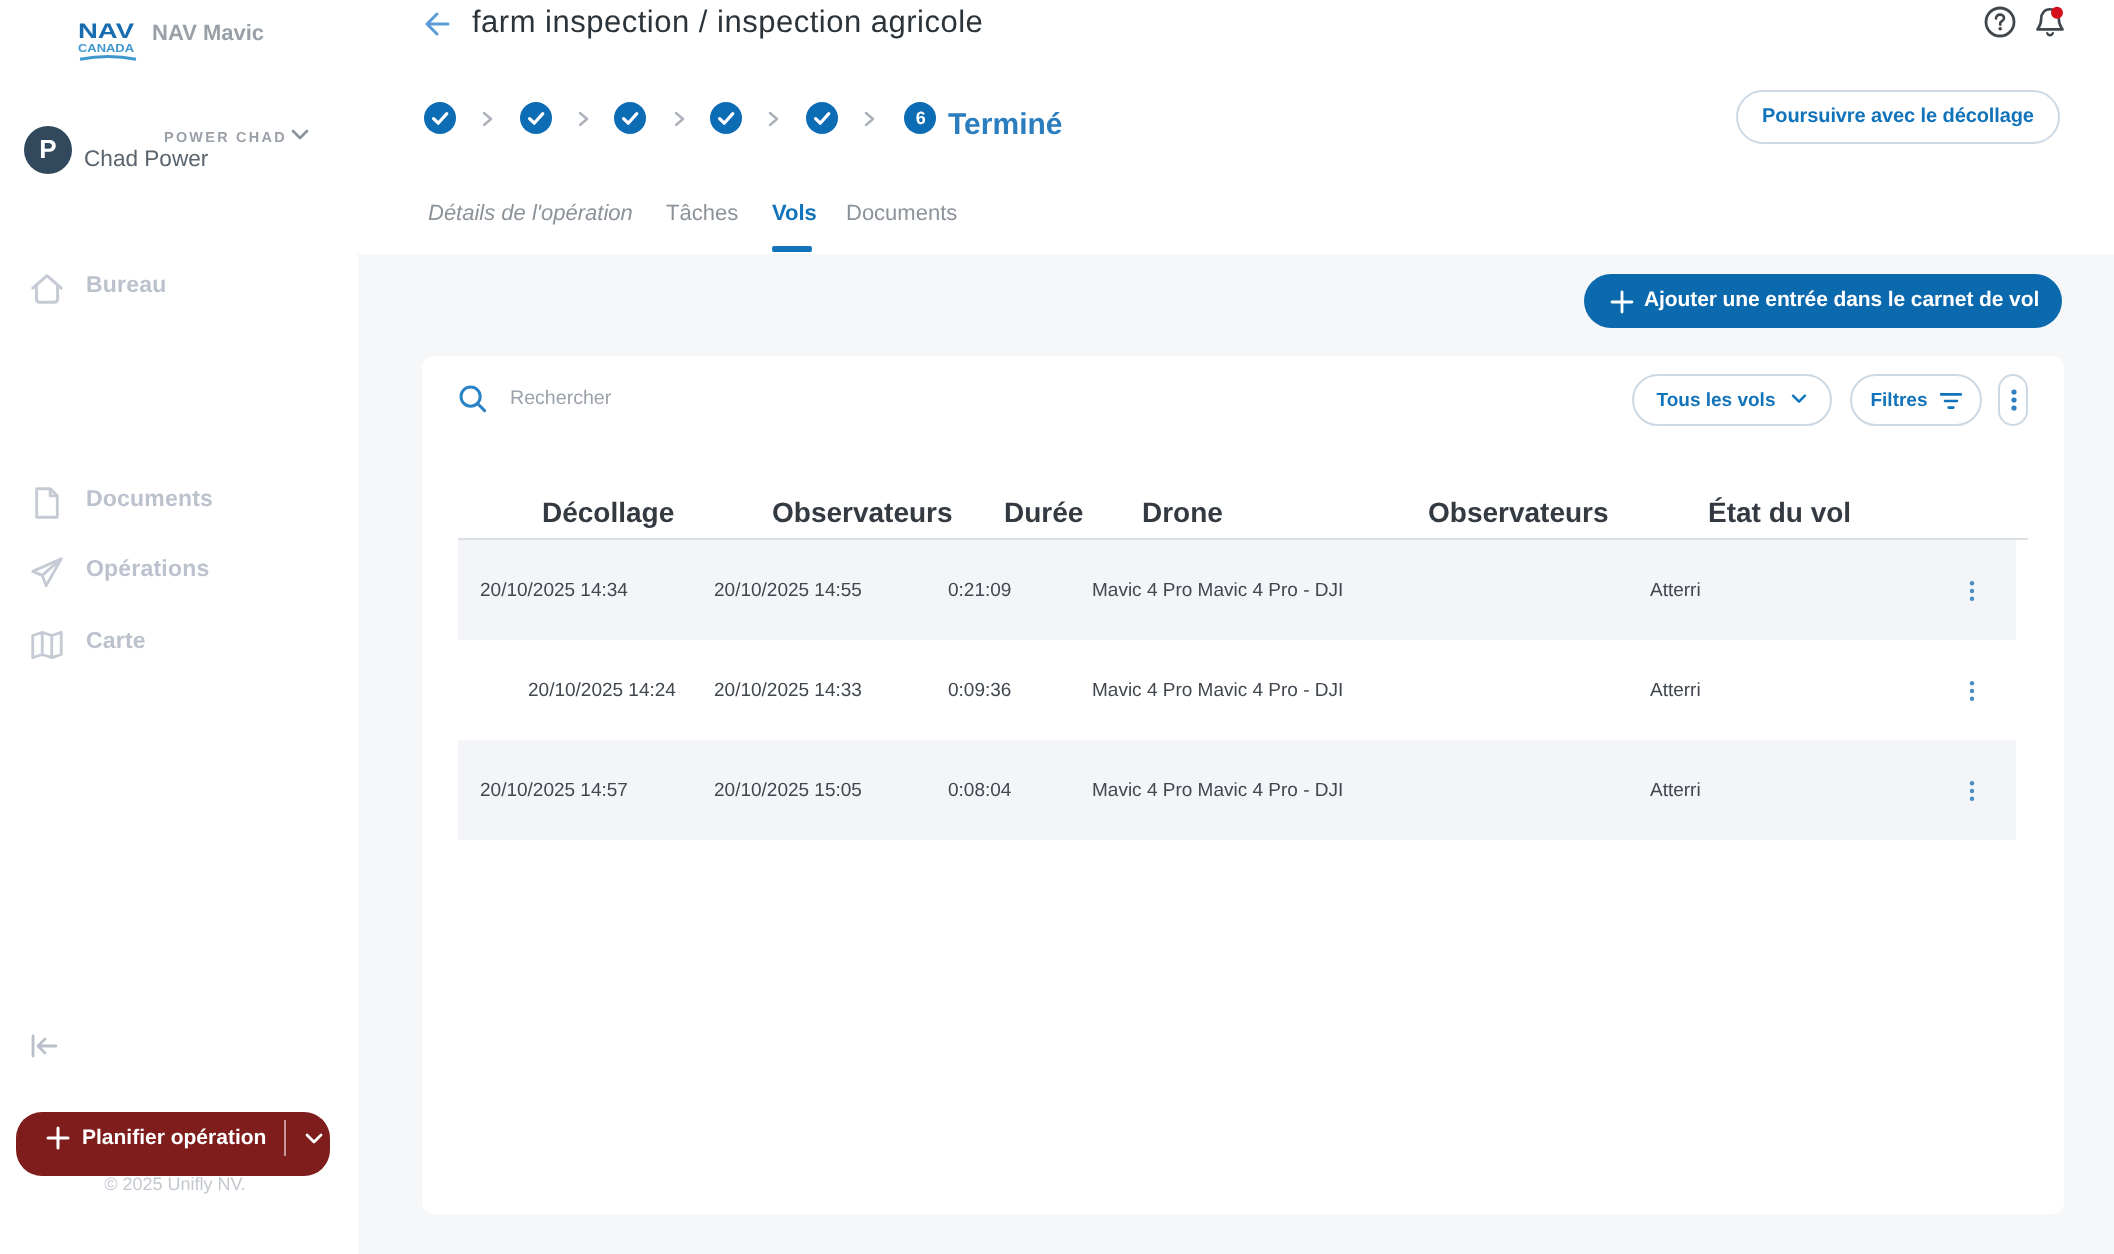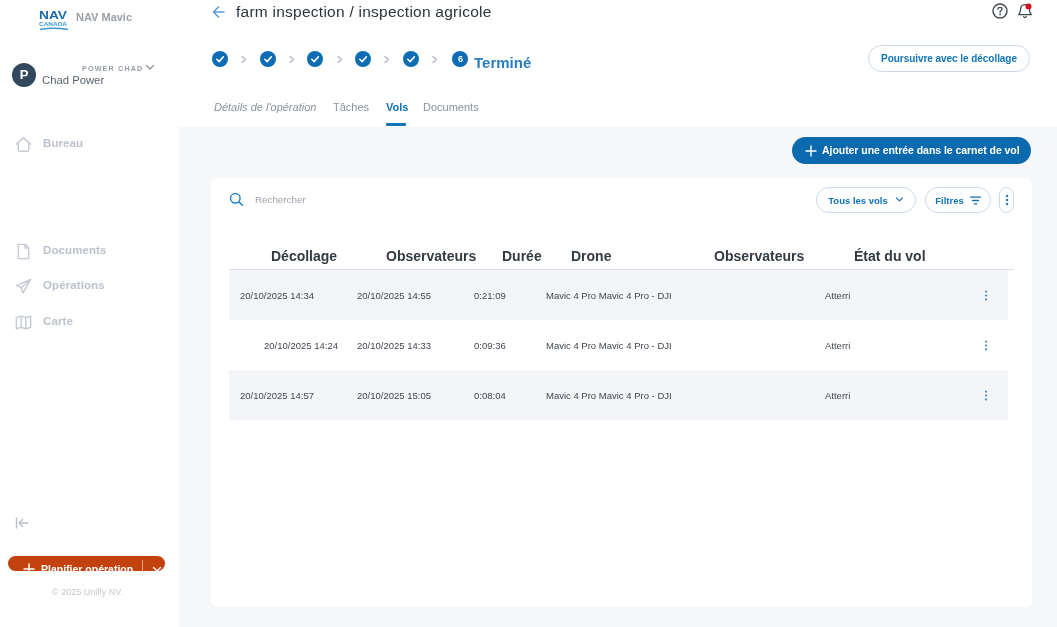--- a/index.html
+++ b/index.html
@@ -61,21 +61,21 @@
     <svg width="19" height="19" viewBox="0 0 24 24" fill="none" stroke="#c5cad5" stroke-width="1.8" stroke-linejoin="round">
         <path d="M21 3 L3 11 L9 13.5 L11.5 20 Z M9 13.5 L21 3"></path>
       </svg>
     <span>Opérations</span>
   </div>
 
   <svg class="abs" style="left:15px; top:517px;" width="14" height="12" viewBox="0 0 14 12">
     <path d="M1.5 1 V11 M13 6 H4 M7.5 2.5 L4 6 L7.5 9.5" stroke="#b9bfca" stroke-width="1.4" fill="none" stroke-linecap="round" stroke-linejoin="round"></path>
   </svg>
 
-  <div class="abs" style="left:8px; top:556px; width:157px; height:15px; border-radius:13px; background:#c2410c;">
+  <div class="abs" style="left:8px; top:556px; width:157px; height:32px; border-radius:13px; background:#7f1d1d;">
     <svg class="abs" style="left:15px; top:7px;" width="12" height="12" viewBox="0 0 12 12">
         <path d="M6 1 V11 M1 6 H11" stroke="#fff" stroke-width="1.5" stroke-linecap="round"></path>
       </svg>
     <span class="abs" style="left:33px; top:7px; font-size:10.5px; font-weight:bold; color:#fff;">Planifier opération</span>
     <div class="abs" style="left:134px; top:4px; width:1px; height:18px; background:rgba(255,255,255,0.55);"></div>
     <svg class="abs" style="left:144px; top:10px;" width="10" height="7" viewBox="0 0 10 7">
         <path d="M1.5 1.5 L5 5 L8.5 1.5" stroke="#fff" stroke-width="1.4" fill="none" stroke-linecap="round" stroke-linejoin="round"></path>
       </svg>
   </div>
   <div class="abs" style="left:0px; top:587px; width:175px; text-align:center; font-size:9px; color:#c3c8cf;">© 2025 Unifly NV.</div>

